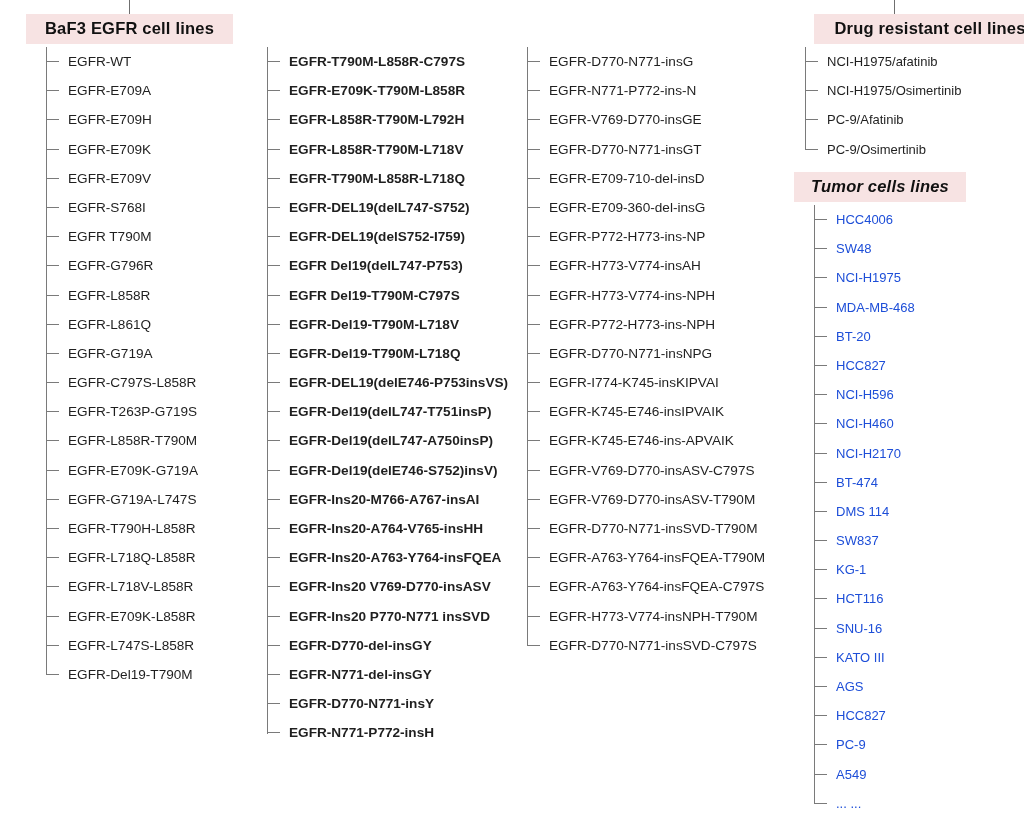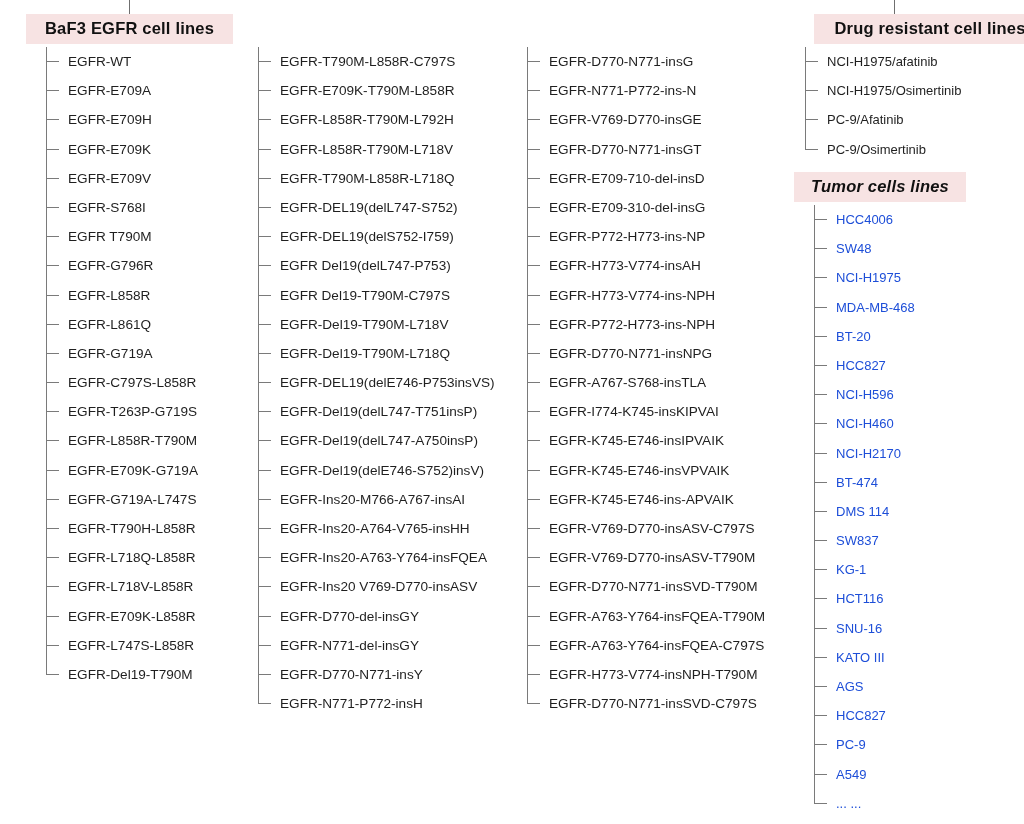--- a/index.html
+++ b/index.html
@@ -73,21 +73,21 @@
     content: "";
     position: absolute;
     left: 0;
     top: 14px;
     width: 13px;
     height: 1px;
     background: #7a7a7a;
   }
   
   #col-a { left: 46px;  top: 47px;  }
-  #col-b { left: 258px; top: 47px;  }
+  #col-b { left: 267px; top: 47px; font-weight: bold;  }
   #col-c { left: 527px; top: 41px; margin-top: 6px;  }
   #col-d { left: 805px; top: 47px;  }
   #col-e { left: 814px; top: 205px; }
 
   
   #col-d .leaf, #col-e .leaf {
     height: 29.2px;
     line-height: 29.2px;
     font-size: 13px;
   }
@@ -146,42 +146,41 @@
       <div class="leaf">EGFR-Del19-T790M-L718V</div>
       <div class="leaf">EGFR-Del19-T790M-L718Q</div>
       <div class="leaf">EGFR-DEL19(delE746-P753insVS)</div>
       <div class="leaf">EGFR-Del19(delL747-T751insP)</div>
       <div class="leaf">EGFR-Del19(delL747-A750insP)</div>
       <div class="leaf">EGFR-Del19(delE746-S752)insV)</div>
       <div class="leaf">EGFR-Ins20-M766-A767-insAI</div>
       <div class="leaf">EGFR-Ins20-A764-V765-insHH</div>
       <div class="leaf">EGFR-Ins20-A763-Y764-insFQEA</div>
       <div class="leaf">EGFR-Ins20 V769-D770-insASV</div>
+      <div class="leaf">EGFR-Ins20 P770-N771 insSVD</div>
       <div class="leaf">EGFR-D770-del-insGY</div>
       <div class="leaf">EGFR-N771-del-insGY</div>
       <div class="leaf">EGFR-D770-N771-insY</div>
       <div class="leaf">EGFR-N771-P772-insH</div>
     </div>
   <div class="col" id="col-c">
     <div class="col-rail"></div>
   <div class="leaf">EGFR-D770-N771-insG</div>
       <div class="leaf">EGFR-N771-P772-ins-N</div>
       <div class="leaf">EGFR-V769-D770-insGE</div>
       <div class="leaf">EGFR-D770-N771-insGT</div>
       <div class="leaf">EGFR-E709-710-del-insD</div>
-      <div class="leaf">EGFR-E709-310-del-insG</div>
+      <div class="leaf">EGFR-E709-360-del-insG</div>
       <div class="leaf">EGFR-P772-H773-ins-NP</div>
       <div class="leaf">EGFR-H773-V774-insAH</div>
       <div class="leaf">EGFR-H773-V774-ins-NPH</div>
       <div class="leaf">EGFR-P772-H773-ins-NPH</div>
       <div class="leaf">EGFR-D770-N771-insNPG</div>
-      <div class="leaf">EGFR-A767-S768-insTLA</div>
       <div class="leaf">EGFR-I774-K745-insKIPVAI</div>
       <div class="leaf">EGFR-K745-E746-insIPVAIK</div>
-      <div class="leaf">EGFR-K745-E746-insVPVAIK</div>
       <div class="leaf">EGFR-K745-E746-ins-APVAIK</div>
       <div class="leaf">EGFR-V769-D770-insASV-C797S</div>
       <div class="leaf">EGFR-V769-D770-insASV-T790M</div>
       <div class="leaf">EGFR-D770-N771-insSVD-T790M</div>
       <div class="leaf">EGFR-A763-Y764-insFQEA-T790M</div>
       <div class="leaf">EGFR-A763-Y764-insFQEA-C797S</div>
       <div class="leaf">EGFR-H773-V774-insNPH-T790M</div>
       <div class="leaf">EGFR-D770-N771-insSVD-C797S</div>
     </div>
   <div class="col" id="col-d">

